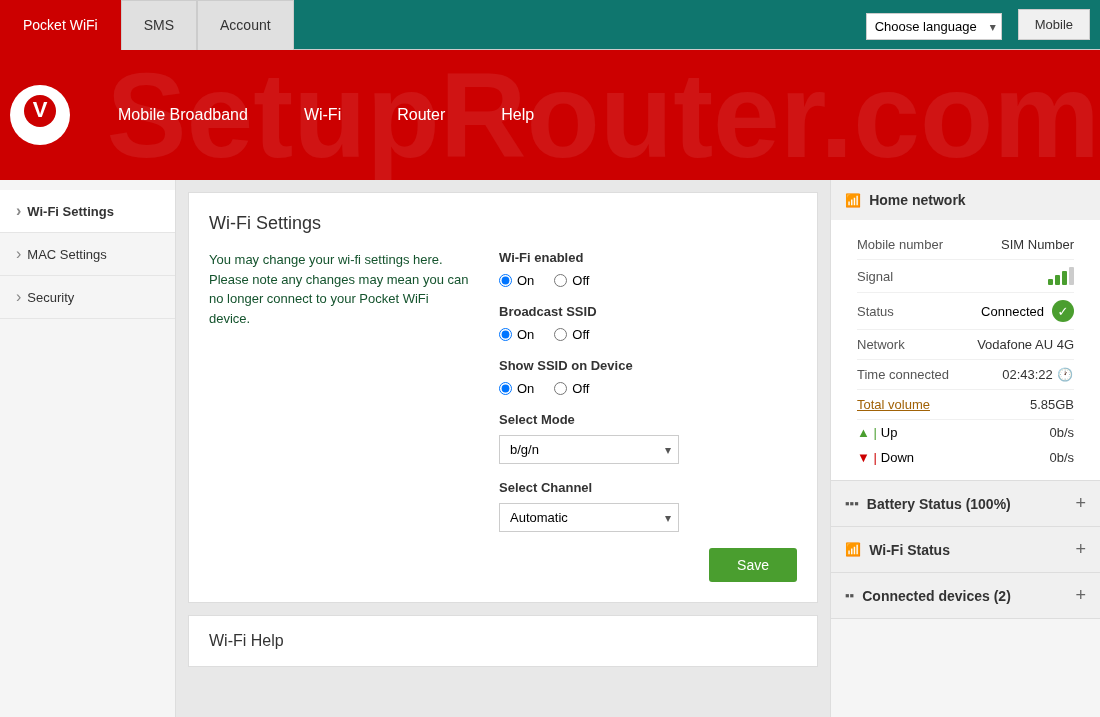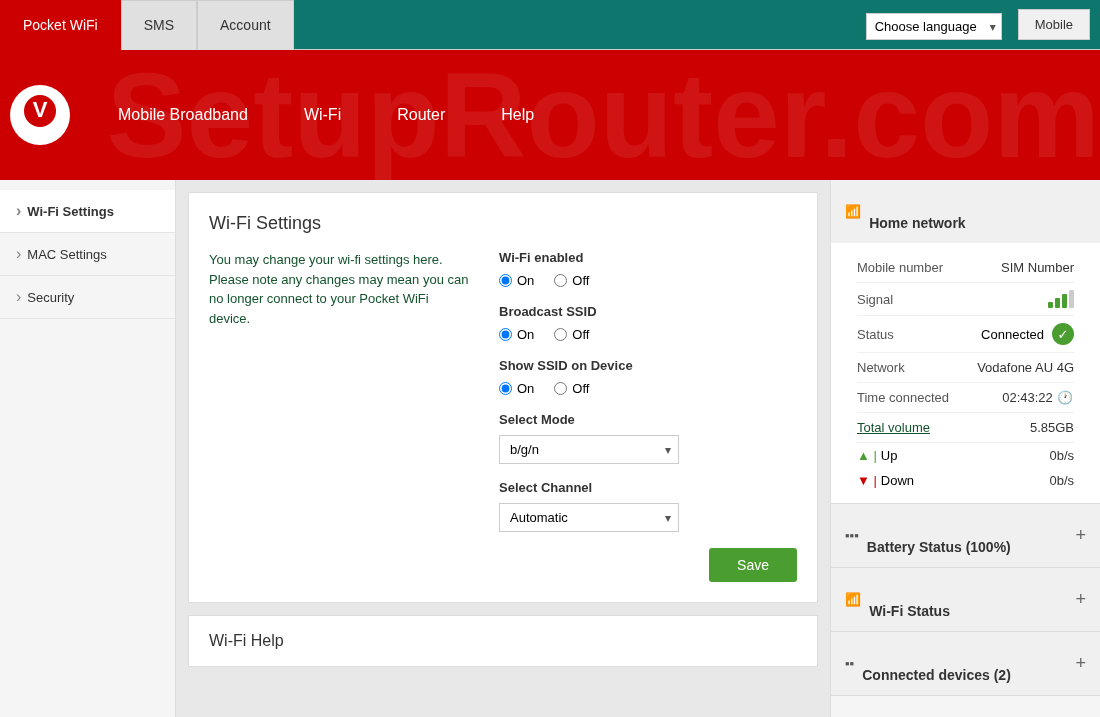--- a/index.html
+++ b/index.html
@@ -109,42 +109,42 @@
     
     .right-panel {
       width: 270px; background: #f5f5f5; border-left: 1px solid #ddd;
       overflow-y: auto; flex-shrink: 0;
     }
     .panel-section { border-bottom: 1px solid #ddd; }
     .panel-header {
       display: flex; align-items: center; padding: 12px 14px; gap: 8px;
       cursor: pointer; background: #f0f0f0;
     }
-    .panel-header-title { font-size: 14px; font-weight: bold; color: #333; flex: 1; margin-top: 23px; }
+    .panel-header-title { font-size: 14px; font-weight: bold; color: #333; flex: 1; }
     .panel-plus { font-size: 18px; color: #666; }
     .panel-body { padding: 10px 26px; background: #fff; }
     .panel-row {
       display: flex; justify-content: space-between; align-items: center;
       padding: 7px 0; border-bottom: 1px solid #f0f0f0; font-size: 13px;
     }
     .panel-row:last-child { border-bottom: none; }
     .panel-row-label { color: #555; }
     .panel-row-value { color: #333; font-weight: normal; }
     .signal-bars { display: flex; gap: 2px; align-items: flex-end; }
     .bar { width: 5px; background: #4a9e2f; border-radius: 1px; }
     .bar.b1 { height: 6px; }
     .bar.b2 { height: 10px; }
     .bar.b3 { height: 14px; }
     .bar.b4 { height: 18px; background: #ccc; }
     .status-connected { display: flex; align-items: center; gap: 8px; }
     .check-circle {
       width: 22px; height: 22px; border-radius: 50%; background: #4a9e2f;
       display: flex; align-items: center; justify-content: center; color: #fff; font-size: 13px;
     }
-    .total-volume-link { color: #14532d; text-decoration: underline; cursor: pointer; }
+    .total-volume-link { color: #a16207; text-decoration: underline; cursor: pointer; }
     .up-down-row { display: flex; justify-content: space-between; align-items: center; padding: 5px 0; font-size: 13px; }
     .up-icon { color: #4a9e2f; }
     .down-icon { color: #cc0000; }
     .wifi-icon-sm { font-size: 13px; color: #555; }
     .battery-icon { font-size: 13px; color: #555; }
     .devices-icon { font-size: 13px; color: #555; }
   </style>
 </head>
 <body>
 

